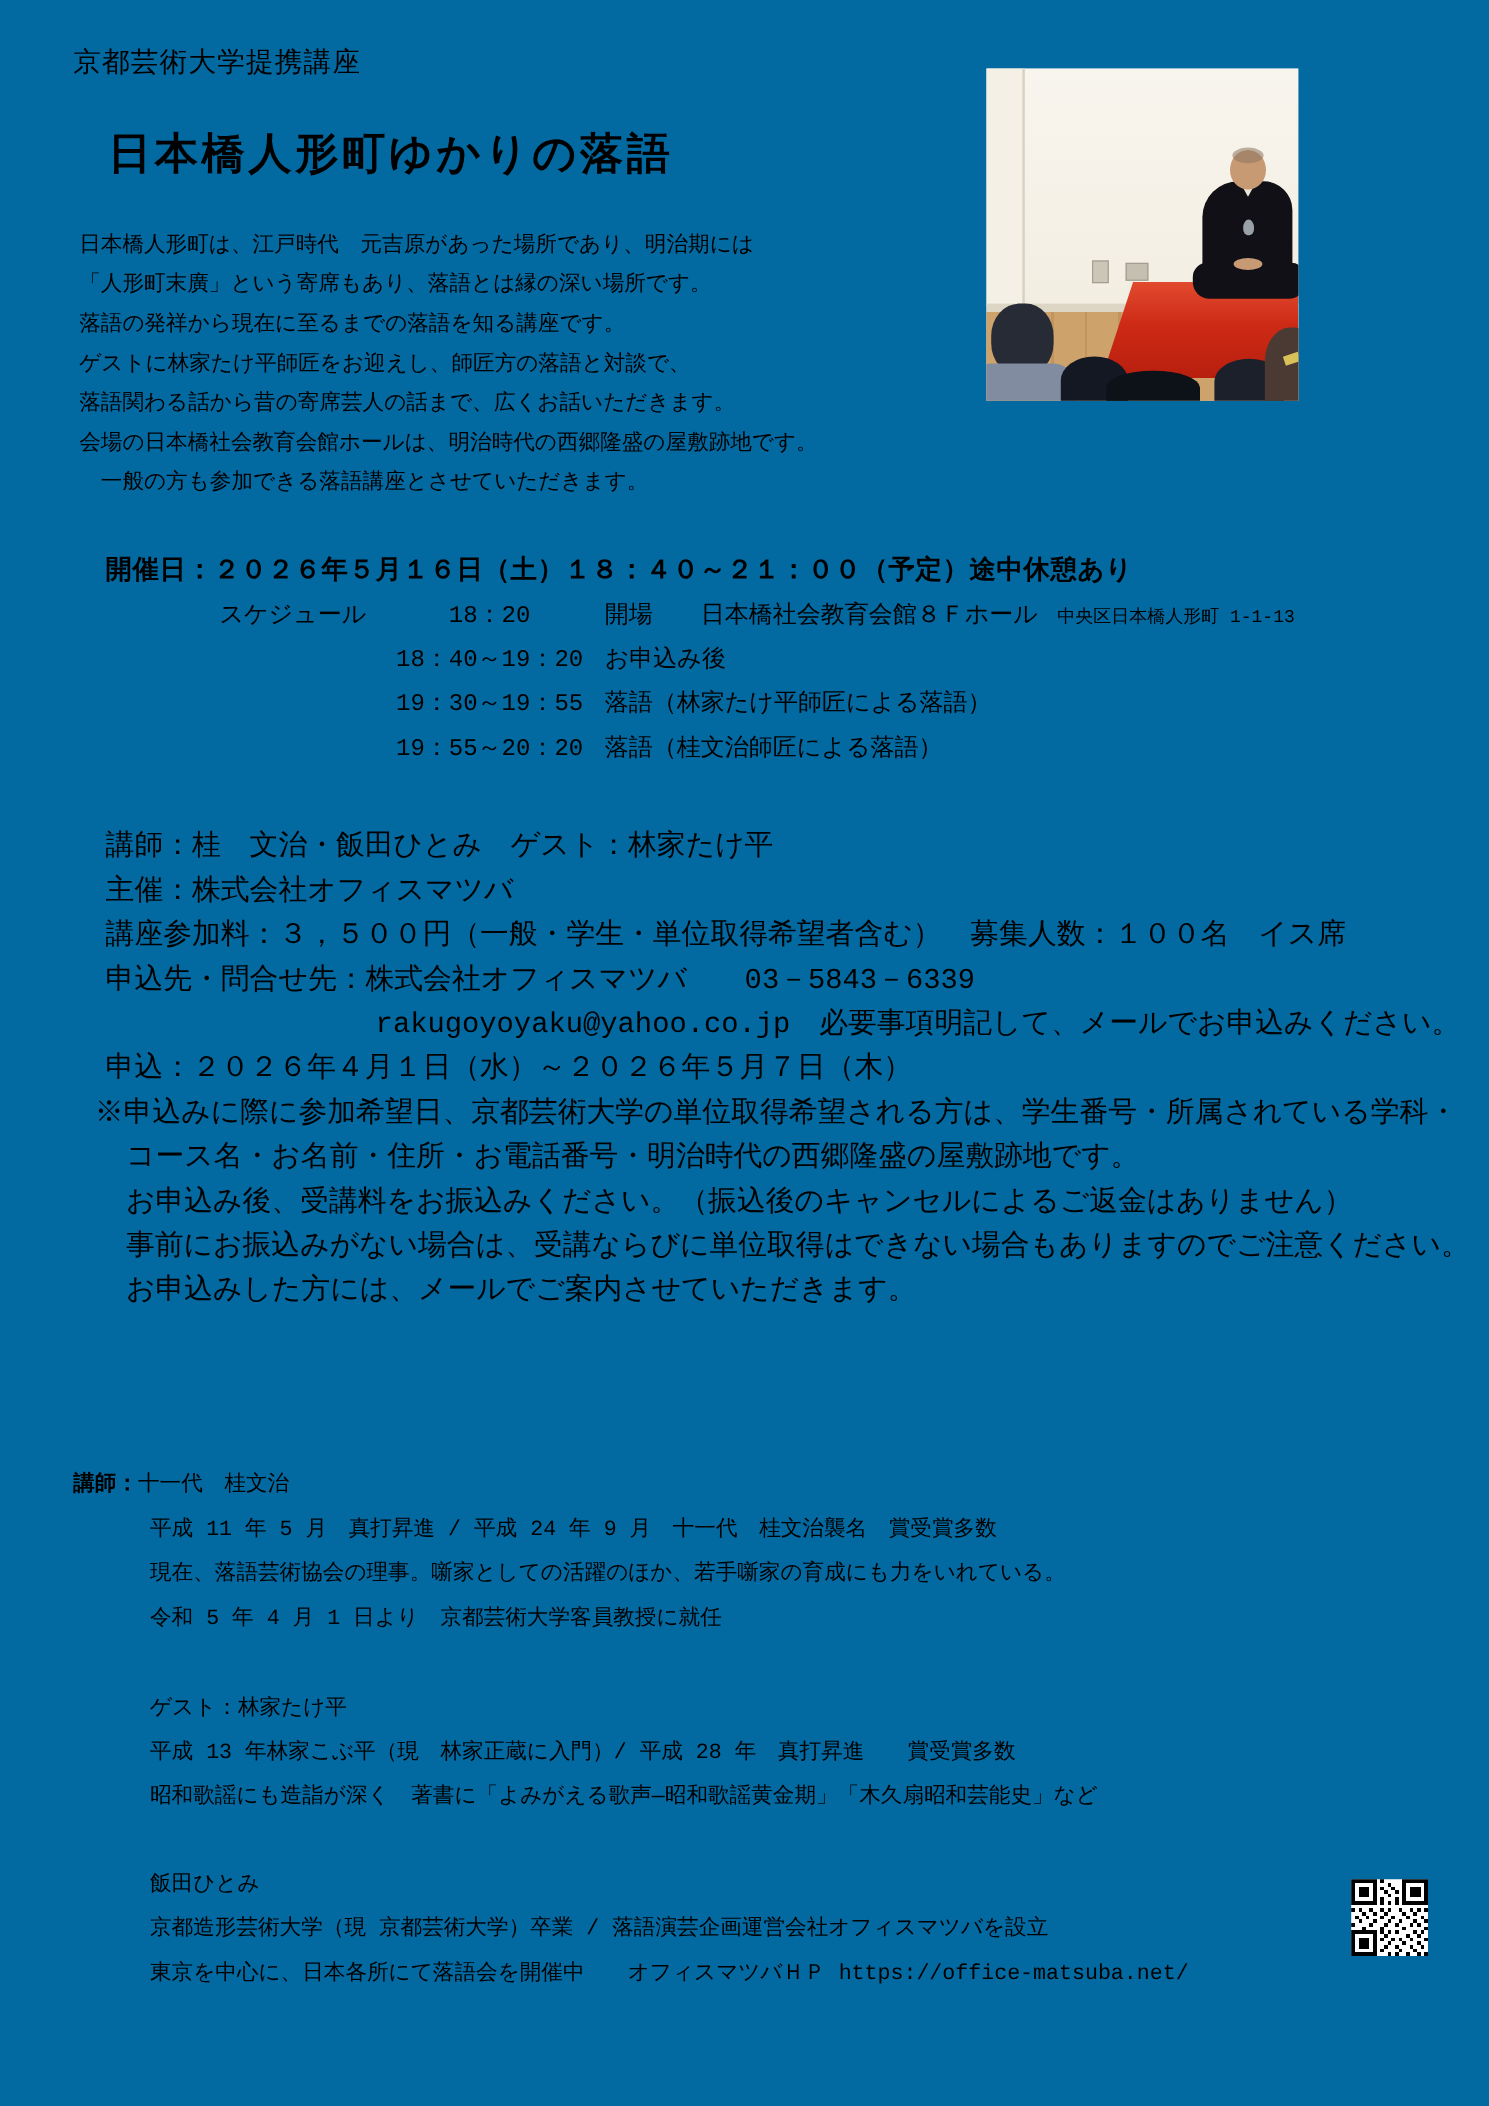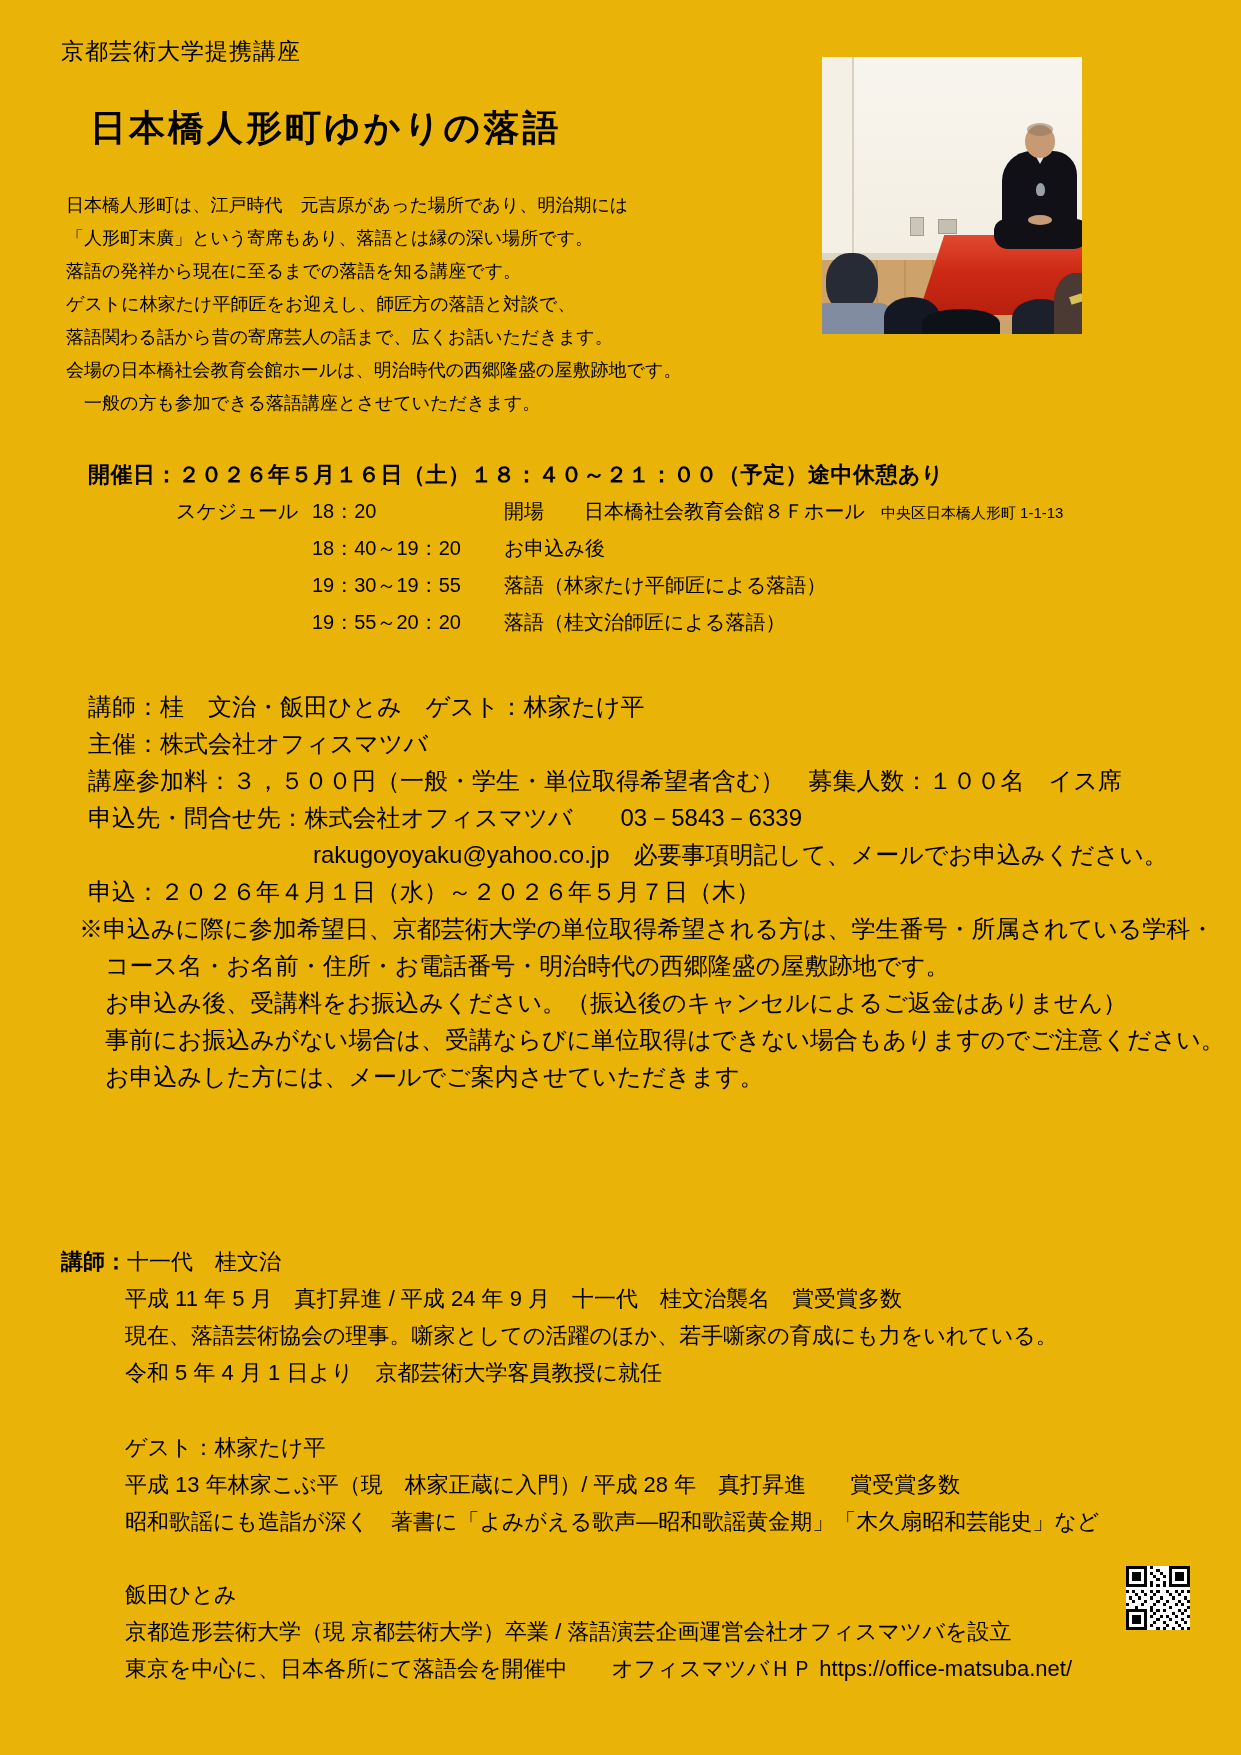--- a/index.html
+++ b/index.html
@@ -1,41 +1,41 @@
 <!DOCTYPE html>
 <html><head>
 <meta charset="utf-8">
 <style>
   html,body{margin:0;padding:0;background:#ffffff;}
   .page{
-    position:relative;width:1241px;height:1755px;margin:0 auto;background:#eab308;color:#000;
-    font-family:Liberation Sans, sans-serif;overflow:hidden;
+    position:relative;width:1241px;height:1755px;margin:0 auto;background:#0369a1;color:#000;
+    font-family:Liberation Mono, monospace;overflow:hidden;
   }
   .t{white-space:pre;}
   .b{font-weight:700;}
 
   .hdr{position:absolute;left:61px;top:36px;font-size:23px;letter-spacing:1px;}
   .title{position:absolute;left:78px;top:92px;margin:12px;font-size:36px;font-weight:700;letter-spacing:3px;}
 
   .intro{position:absolute;left:66px;top:189px;font-size:18px;line-height:33px;}
 
   .dateline{position:absolute;left:88px;top:460px;font-size:22px;font-weight:700;letter-spacing:.5px;}
 
   .schedule{position:absolute;left:176px;top:498px;font-size:20px;}
-  .srow{display:flex;align-items:baseline;height:37px;white-space:pre;}
+  .srow{display:flex;align-items:baseline;height:37px;white-space:pre;text-align:center;}
   .scol-label{width:136px;flex:none;}
   .scol-time{width:192px;flex:none;}
   .scol-note{font-size:15px;margin-left:16px;}
 
   .details{position:absolute;left:88px;top:688px;font-size:24px;line-height:37px;}
   .ml-email{margin-left:225px;}
   .ml-cont{margin-left:17px;}
   .ml-note{margin-left:-9px;}
 
-  .bio{position:absolute;left:61px;top:1220px;font-size:22px;line-height:37px;margin-top:23px;}
+  .bio{position:absolute;left:61px;top:1220px;font-size:18px;line-height:37px;}
   .bio .ind{margin-left:64px;}
   .mt-sec1{margin-top:38px;}
   .mt-sec2{margin-top:36px;}
 
   
   .photo{position:absolute;left:822px;top:57px;width:260px;height:277px;overflow:hidden;
          background:linear-gradient(180deg,#f8f5ee 0%,#f3eee2 70%);}
   .ph-door{position:absolute;left:0;top:0;width:30px;height:198px;background:#f4f0e5;border-right:2px solid #d7d1c0;}
   .ph-base{position:absolute;left:0;top:196px;width:100%;height:7px;background:#ddd6c4;}
   .ph-floor{position:absolute;left:0;top:203px;width:100%;height:74px;

